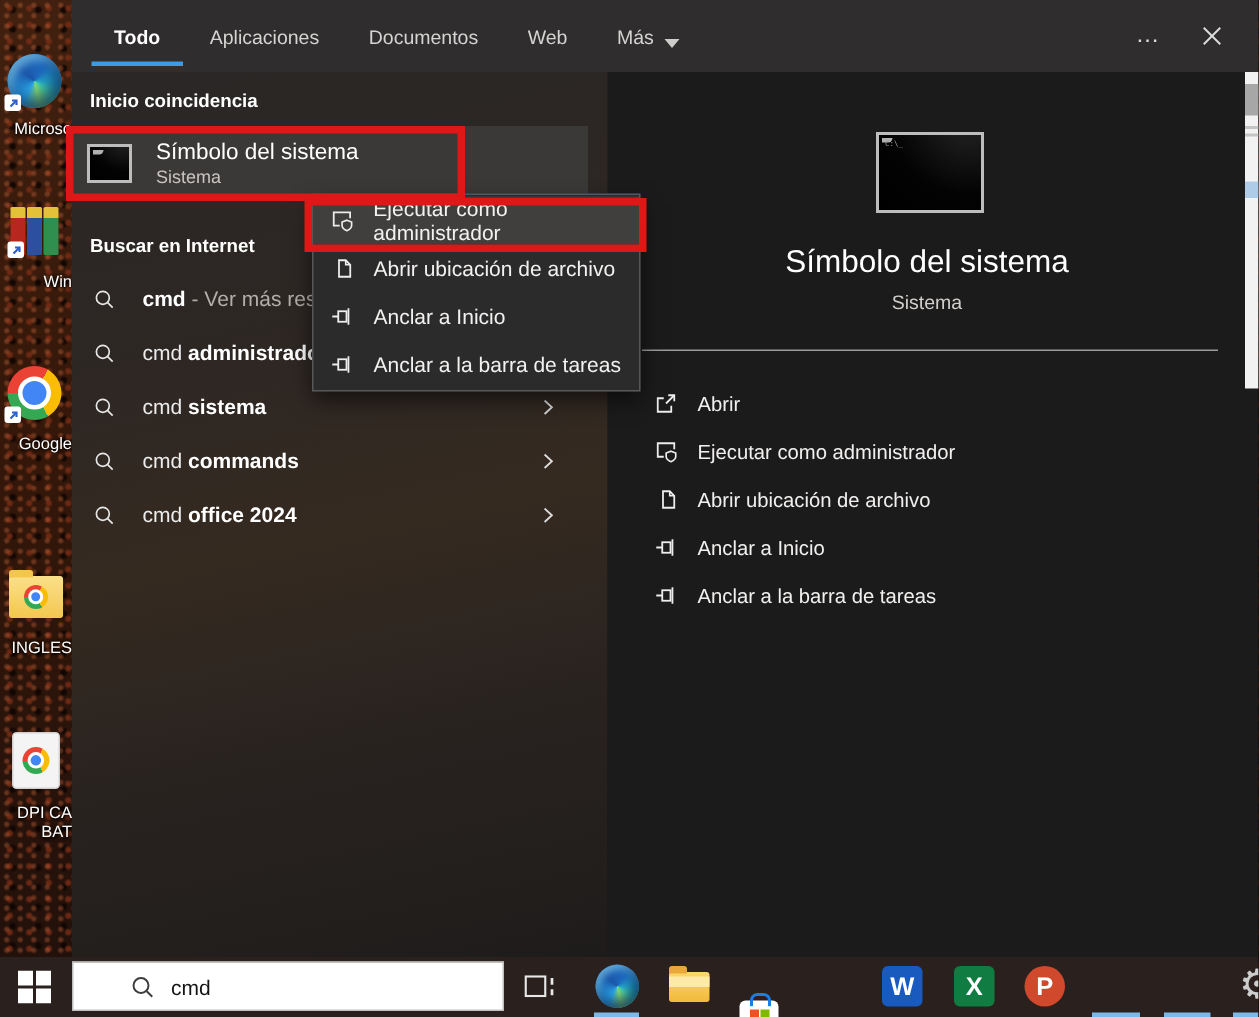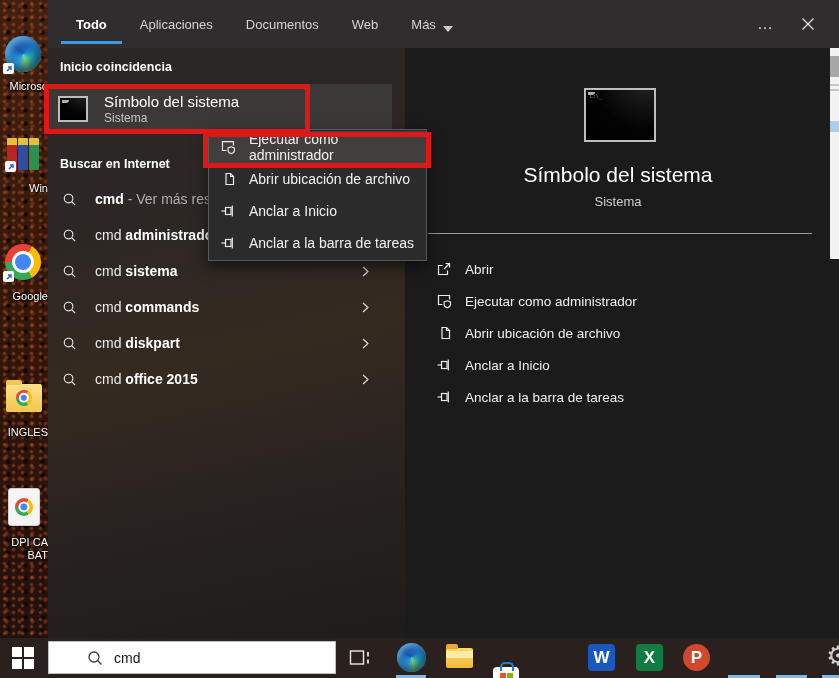--- a/index.html
+++ b/index.html
@@ -266,38 +266,28 @@
       <svg class="mag" width="15" height="15" viewBox="0 0 16 16">
           <circle cx="7" cy="7" r="4.6" stroke="#e6e6e6" stroke-width="1.2" fill="none"></circle>
           <line x1="10.4" y1="10.4" x2="14" y2="14" stroke="#e6e6e6" stroke-width="1.2"></line>
         </svg>
       <span class="stext"><span>cmd </span><b>commands</b></span>
       <svg class="chev" width="13" height="13" viewBox="0 0 16 16">
           <polyline points="5,2.5 11,8 5,13.5" stroke="#dcdcdc" stroke-width="1.5" fill="none"></polyline>
         </svg>
     </div>
 
+
+
     <div class="srow">
       <svg class="mag" width="15" height="15" viewBox="0 0 16 16">
           <circle cx="7" cy="7" r="4.6" stroke="#e6e6e6" stroke-width="1.2" fill="none"></circle>
           <line x1="10.4" y1="10.4" x2="14" y2="14" stroke="#e6e6e6" stroke-width="1.2"></line>
         </svg>
-      <span class="stext"><span>cmd </span><b>diskpart</b></span>
-      <svg class="chev" width="13" height="13" viewBox="0 0 16 16">
-          <polyline points="5,2.5 11,8 5,13.5" stroke="#dcdcdc" stroke-width="1.5" fill="none"></polyline>
-        </svg>
-    </div>
-
-
-    <div class="srow">
-      <svg class="mag" width="15" height="15" viewBox="0 0 16 16">
-          <circle cx="7" cy="7" r="4.6" stroke="#e6e6e6" stroke-width="1.2" fill="none"></circle>
-          <line x1="10.4" y1="10.4" x2="14" y2="14" stroke="#e6e6e6" stroke-width="1.2"></line>
-        </svg>
-      <span class="stext"><span>cmd </span><b>office 2015</b></span>
+      <span class="stext"><span>cmd </span><b>office 2024</b></span>
       <svg class="chev" width="13" height="13" viewBox="0 0 16 16">
           <polyline points="5,2.5 11,8 5,13.5" stroke="#dcdcdc" stroke-width="1.5" fill="none"></polyline>
         </svg>
     </div>
 
   </div>
 
   <div class="abs cmd-ic pv-icon">
     <span class="cmdtext">C:\_</span>
   </div>

